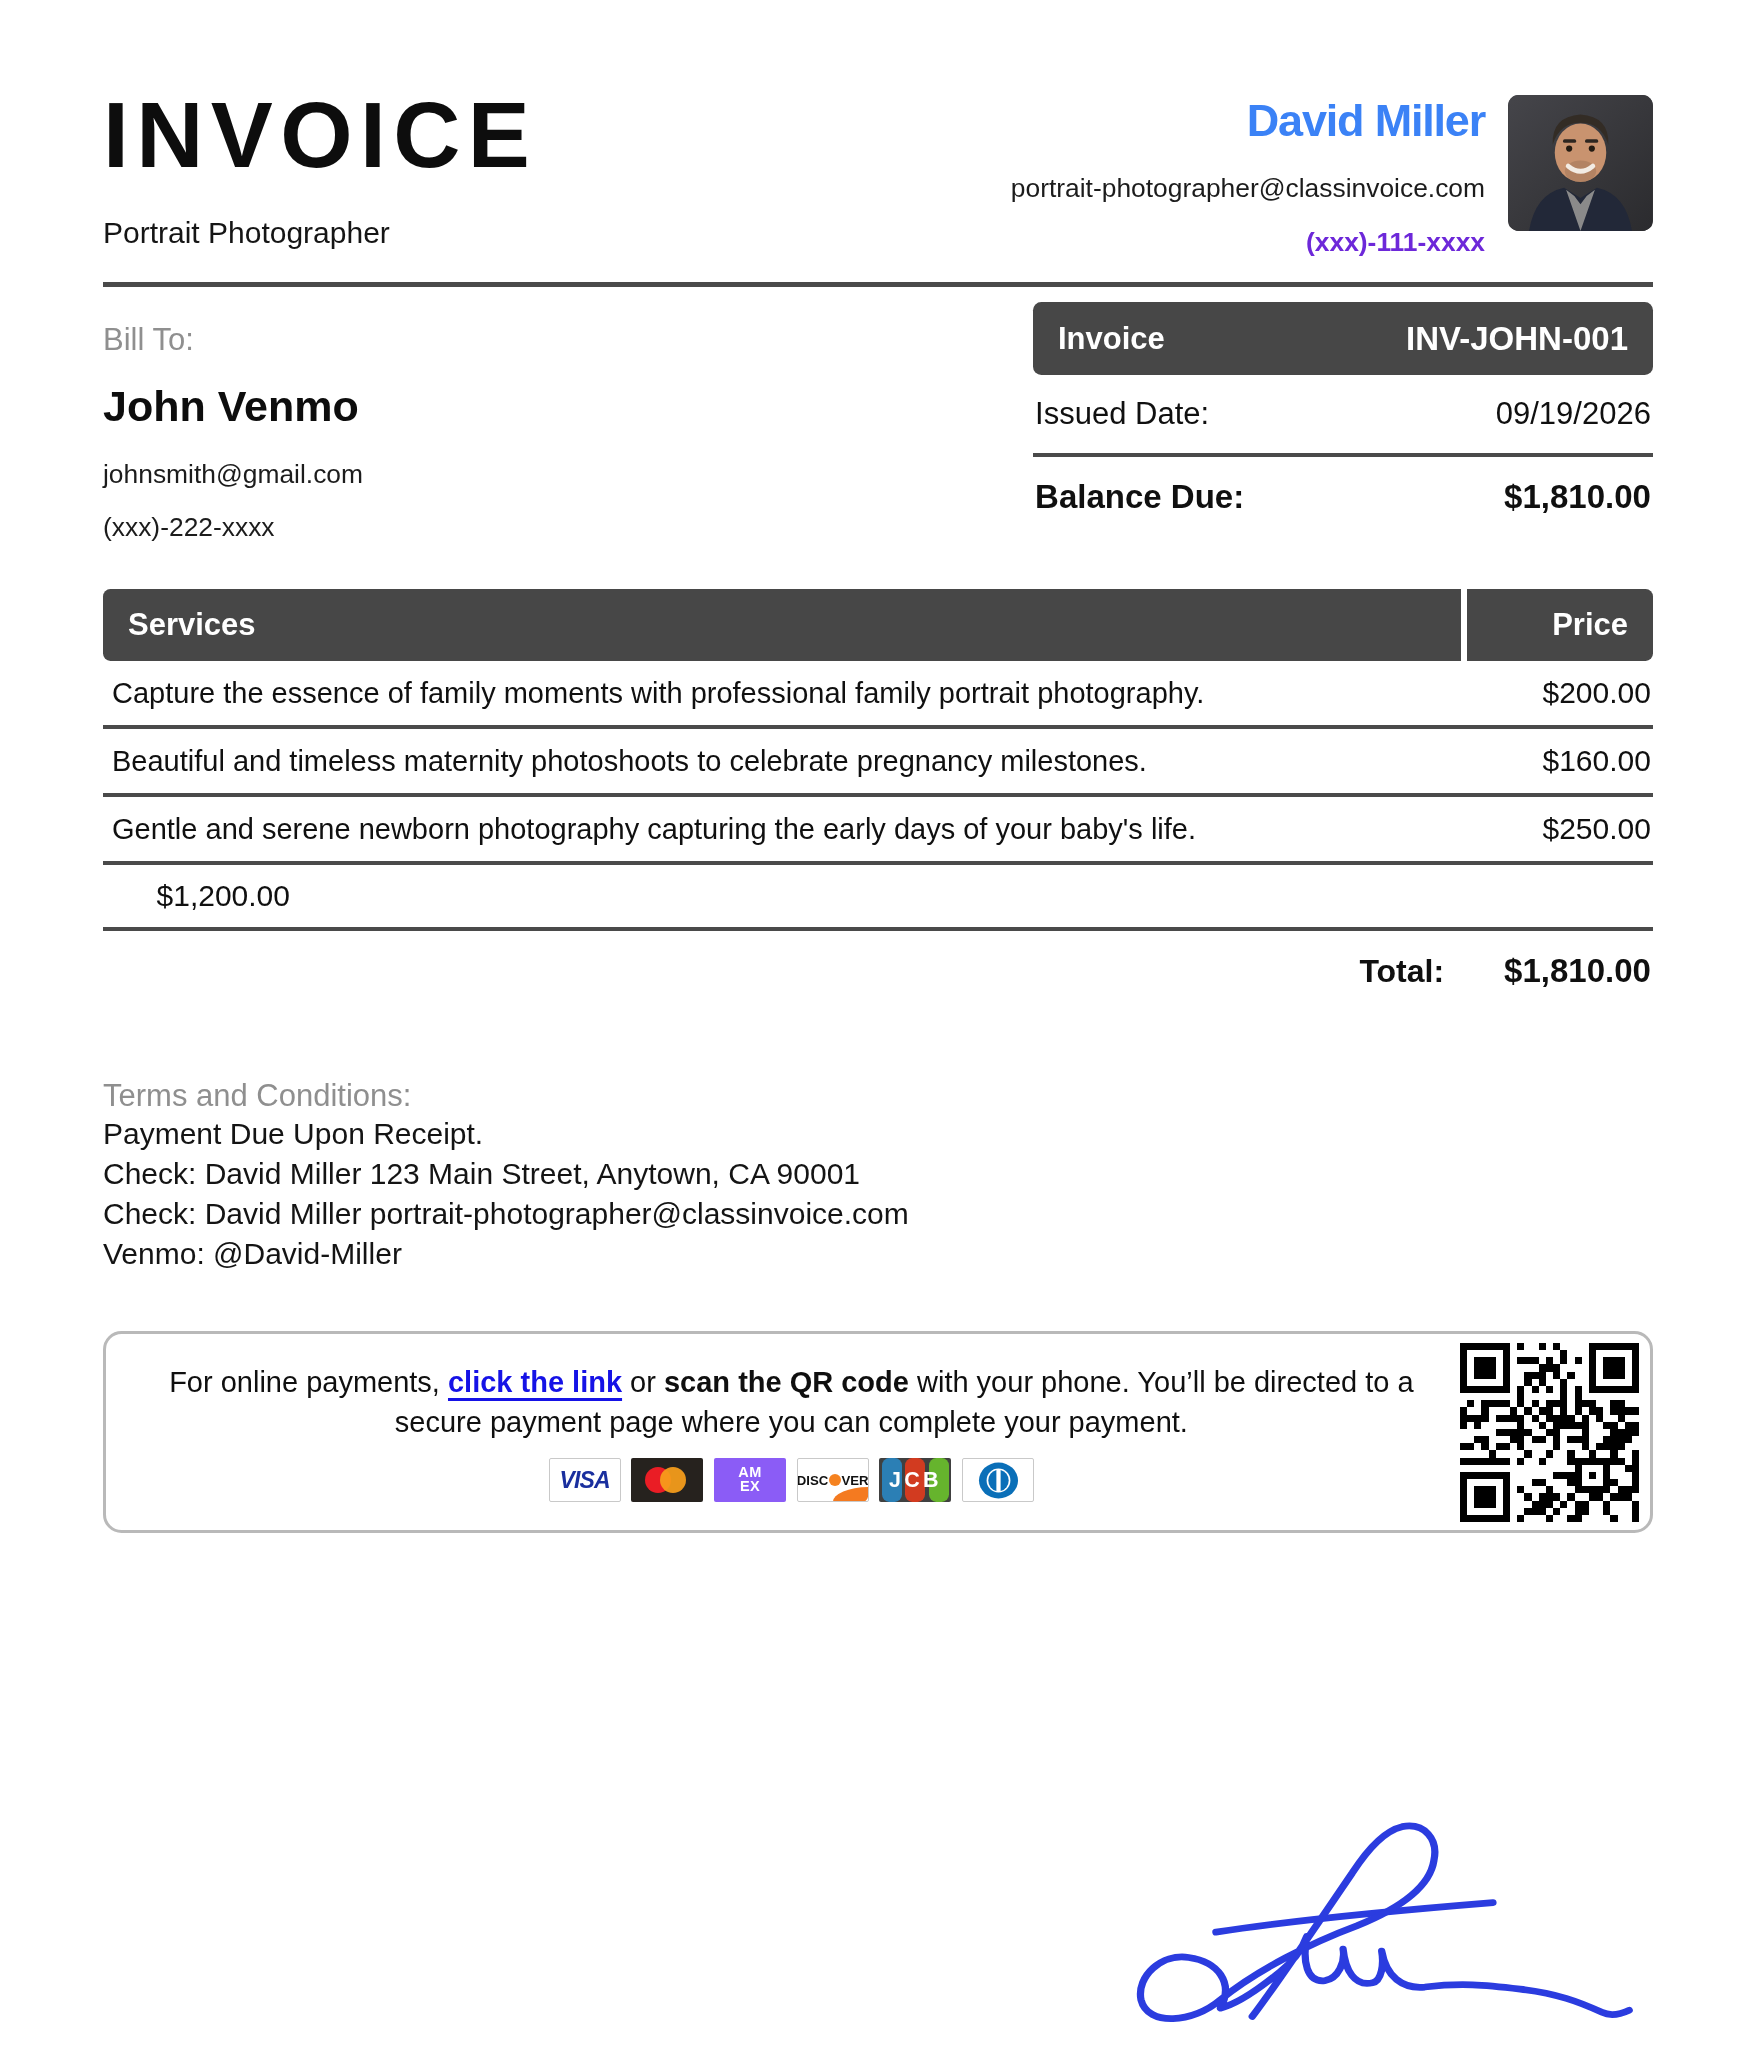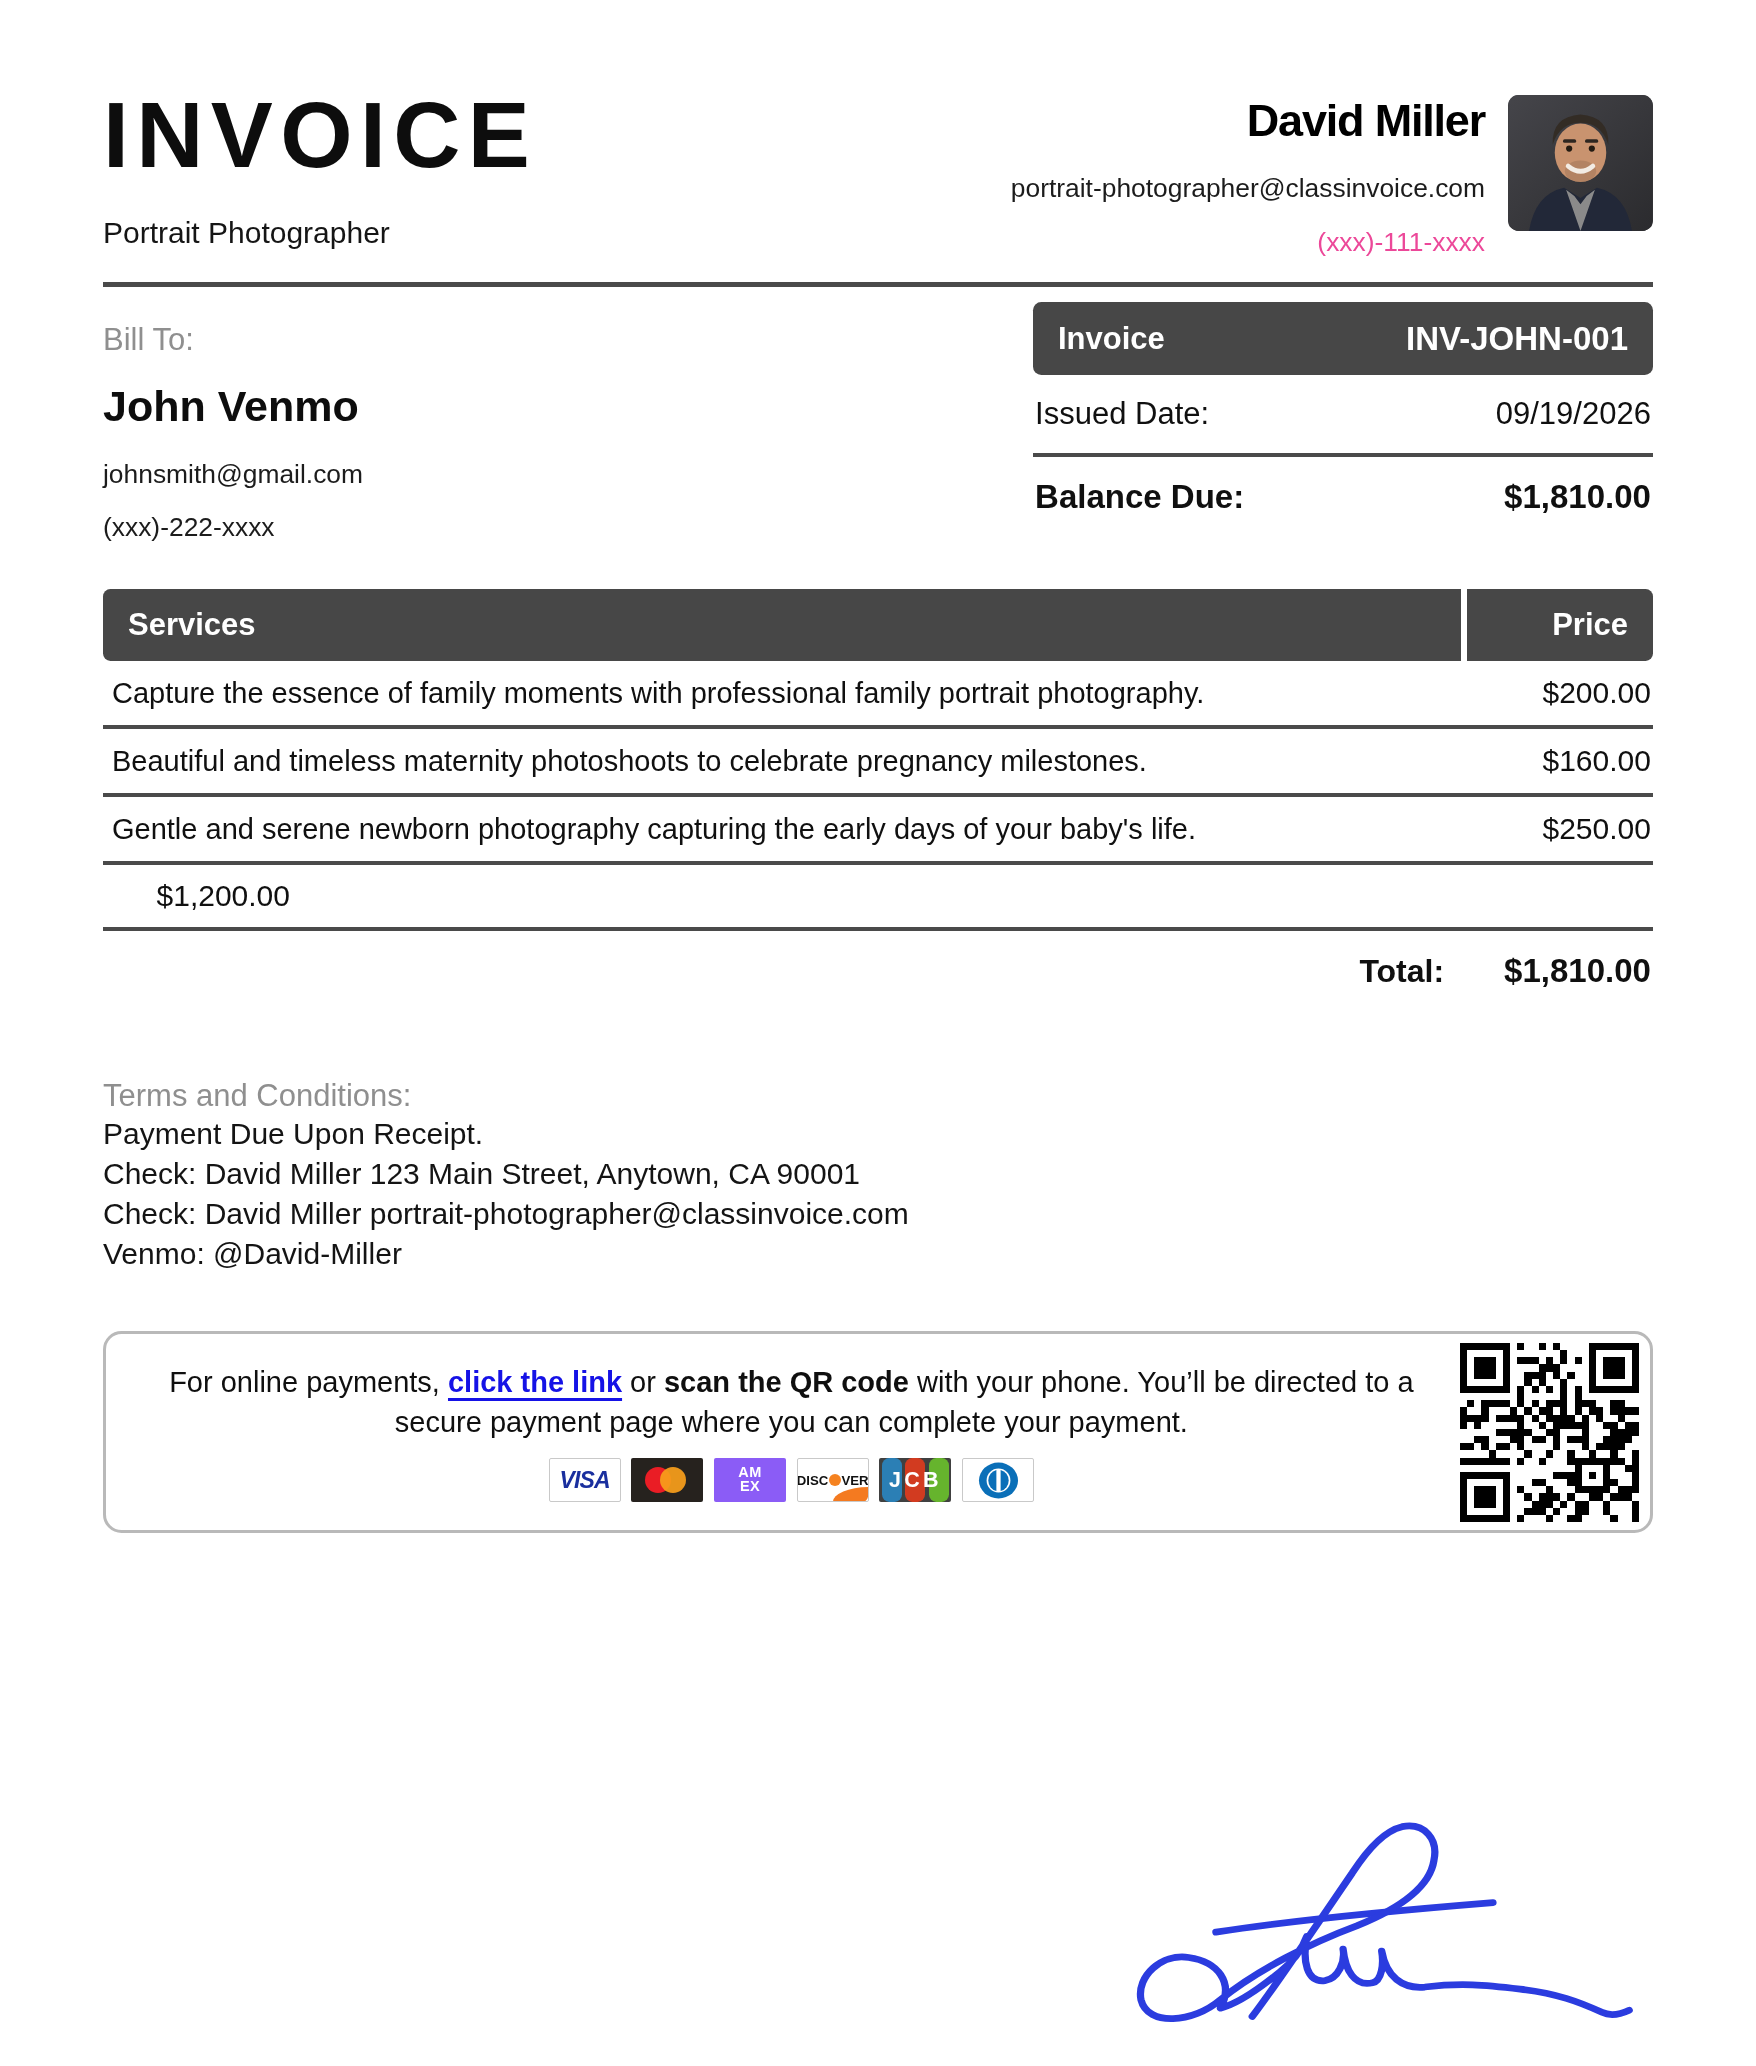--- a/index.html
+++ b/index.html
@@ -5,23 +5,23 @@
   html,body{margin:0;padding:0;background:#ffffff;}
   body{font-family:"Liberation Sans","DejaVu Sans",sans-serif;color:#101010;}
   .page{position:relative;width:1756px;height:2273px;box-sizing:border-box;padding:89px 103px 0 103px;background:#fff;overflow:hidden;}
 
   
   .header{display:flex;justify-content:space-between;align-items:flex-start;}
   .title{font-size:93px;font-weight:800;letter-spacing:7.4px;line-height:1;margin:0;color:#0d0d0d;}
   .subtitle{font-size:30px;margin-top:34px;color:#151515;}
   .h-right{display:flex;align-items:flex-start;gap:23px;margin-top:6.2px;}
   .provider{text-align:right;}
-  .p-name{font-size:45px;font-weight:800;letter-spacing:-1.2px;color:#000000;}
+  .p-name{font-size:45px;font-weight:800;letter-spacing:-1.2px;color:#3b82f6;}
   .p-email{font-size:26.4px;margin-top:26px;color:#1c1c1c;}
-  .p-phone{font-size:26.4px;margin-top:23px;color:#ec4899;}
+  .p-phone{font-size:26.4px;margin-top:23px;color:#6d28d9;font-weight:bold;}
   .photo{width:145px;height:136px;border-radius:10.7px;overflow:hidden;flex:0 0 auto;background:#39393b;}
   .rule{height:5px;background:#4a4a4a;margin-top:24px;}
 
   
   .mid{display:flex;justify-content:space-between;align-items:flex-start;margin-top:15px;}
   .bill{padding-top:20px;}
   .muted{color:#8f8f8f;font-size:31px;}
   .bill-name{font-size:43px;font-weight:800;margin-top:24px;color:#0d0d0d;}
   .bill-email{font-size:26.4px;margin-top:28px;color:#1c1c1c;}
   .bill-phone{font-size:26.4px;margin-top:21.5px;color:#1c1c1c;}

